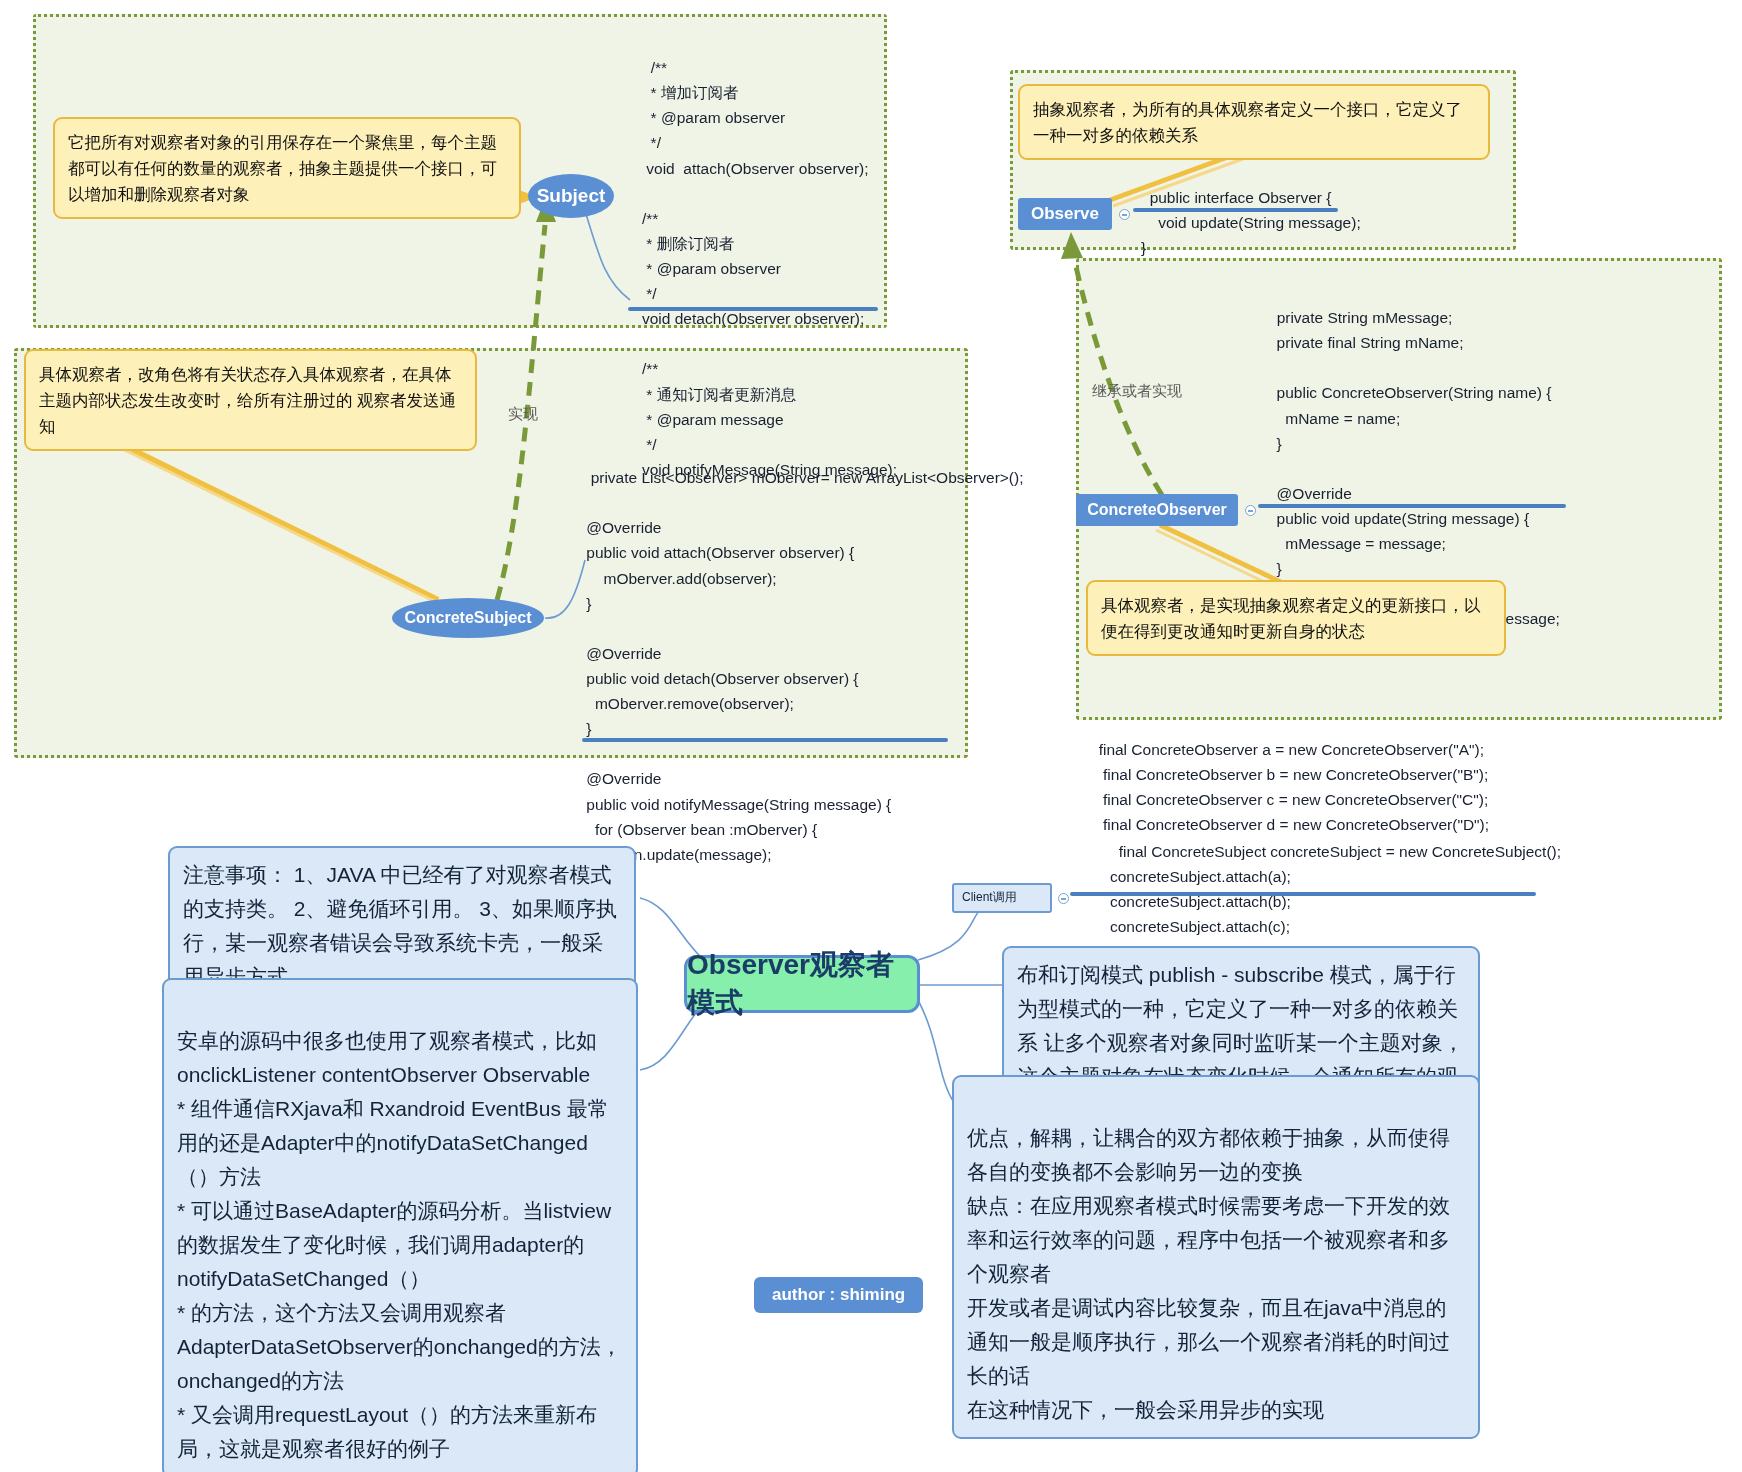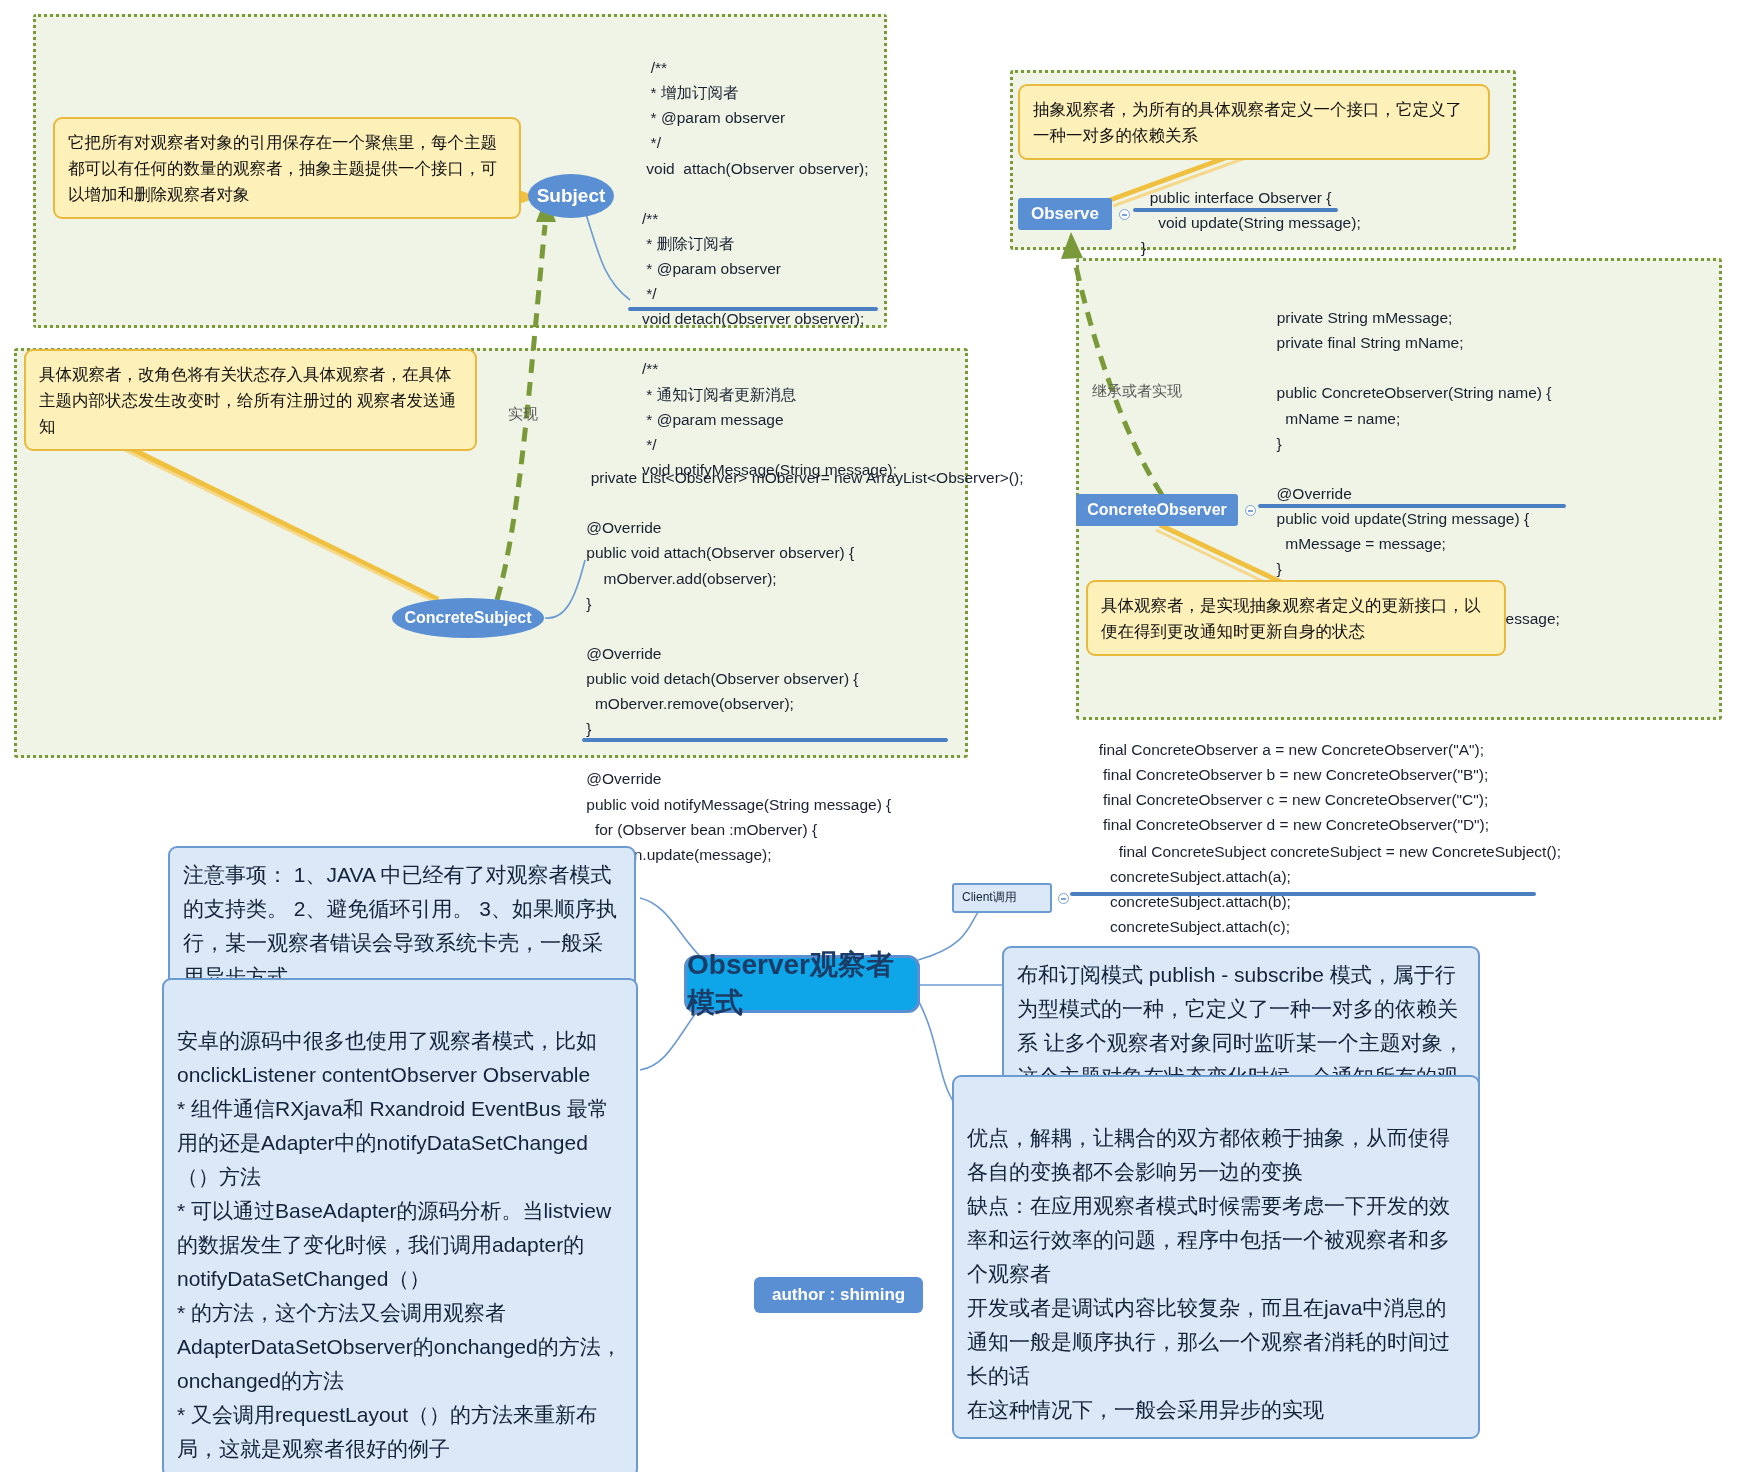--- a/index.html
+++ b/index.html
@@ -14,21 +14,21 @@
   
   .node{position:absolute;background:#5b8fd4;color:#fff;border-radius:3px;
         display:flex;align-items:center;justify-content:center;font-weight:bold;
         font-size:19px;box-sizing:border-box;}
   .node.ellipse{border-radius:50%;}
   
   .infobox{position:absolute;background:#dbe8f7;border:2px solid #6c9bd2;border-radius:9px;
            padding:10px 13px;font-size:21px;line-height:1.62;color:#13233a;box-sizing:border-box;}
   .code{position:absolute;font-size:15.5px;line-height:1.62;color:#182030;white-space:pre;}
   .label-it{position:absolute;font-size:15px;color:#5a5a5a;}
-  .center-node{position:absolute;background:#0ea5e9;border:3px solid #5b8fd4;border-radius:12px;
+  .center-node{position:absolute;background:#86efac;border:3px solid #5b8fd4;border-radius:12px;
         display:flex;align-items:center;justify-content:flex-end;color:#1b3c66;
         font-size:28px;font-weight:bold;box-sizing:border-box;}
   .author{position:absolute;background:#5b8fd4;color:#fff;border-radius:6px;
           padding:8px 18px;font-weight:bold;font-size:17px;}
   svg.overlay{position:absolute;left:0;top:0;width:1742px;height:1472px;pointer-events:none;}
   .conn{position:absolute;height:4px;background:#4a7fc1;border-radius:2px;}
   .dot{position:absolute;width:11px;height:11px;border:1.5px solid #7ba3d4;border-radius:50%;
        background:#fff;box-sizing:border-box;}
   .dot:after{content:"";position:absolute;left:2px;top:4px;width:5px;height:1.5px;background:#7ba3d4;}
 </style>

